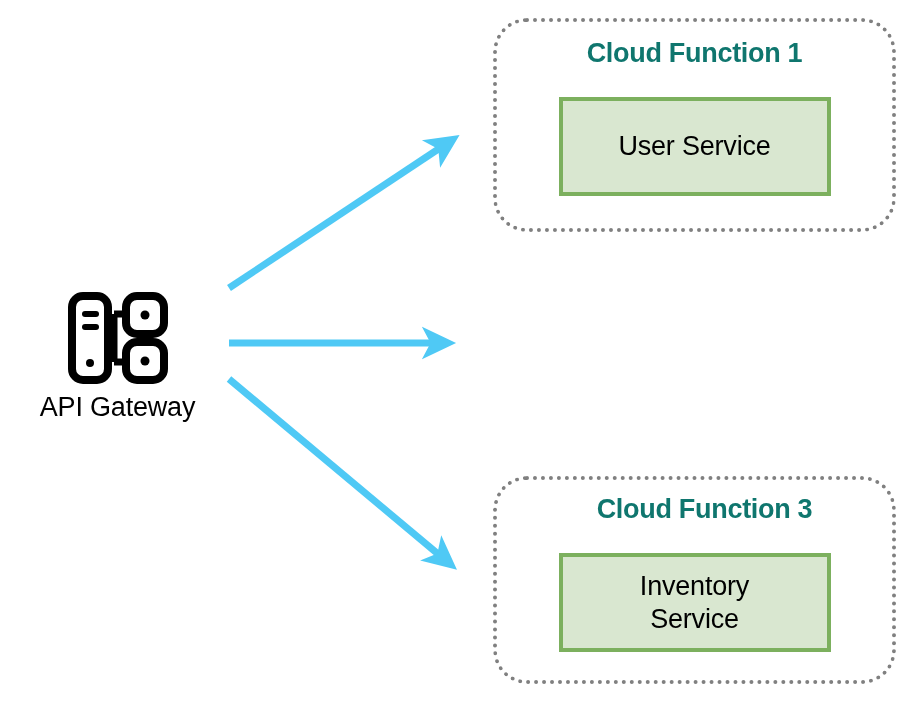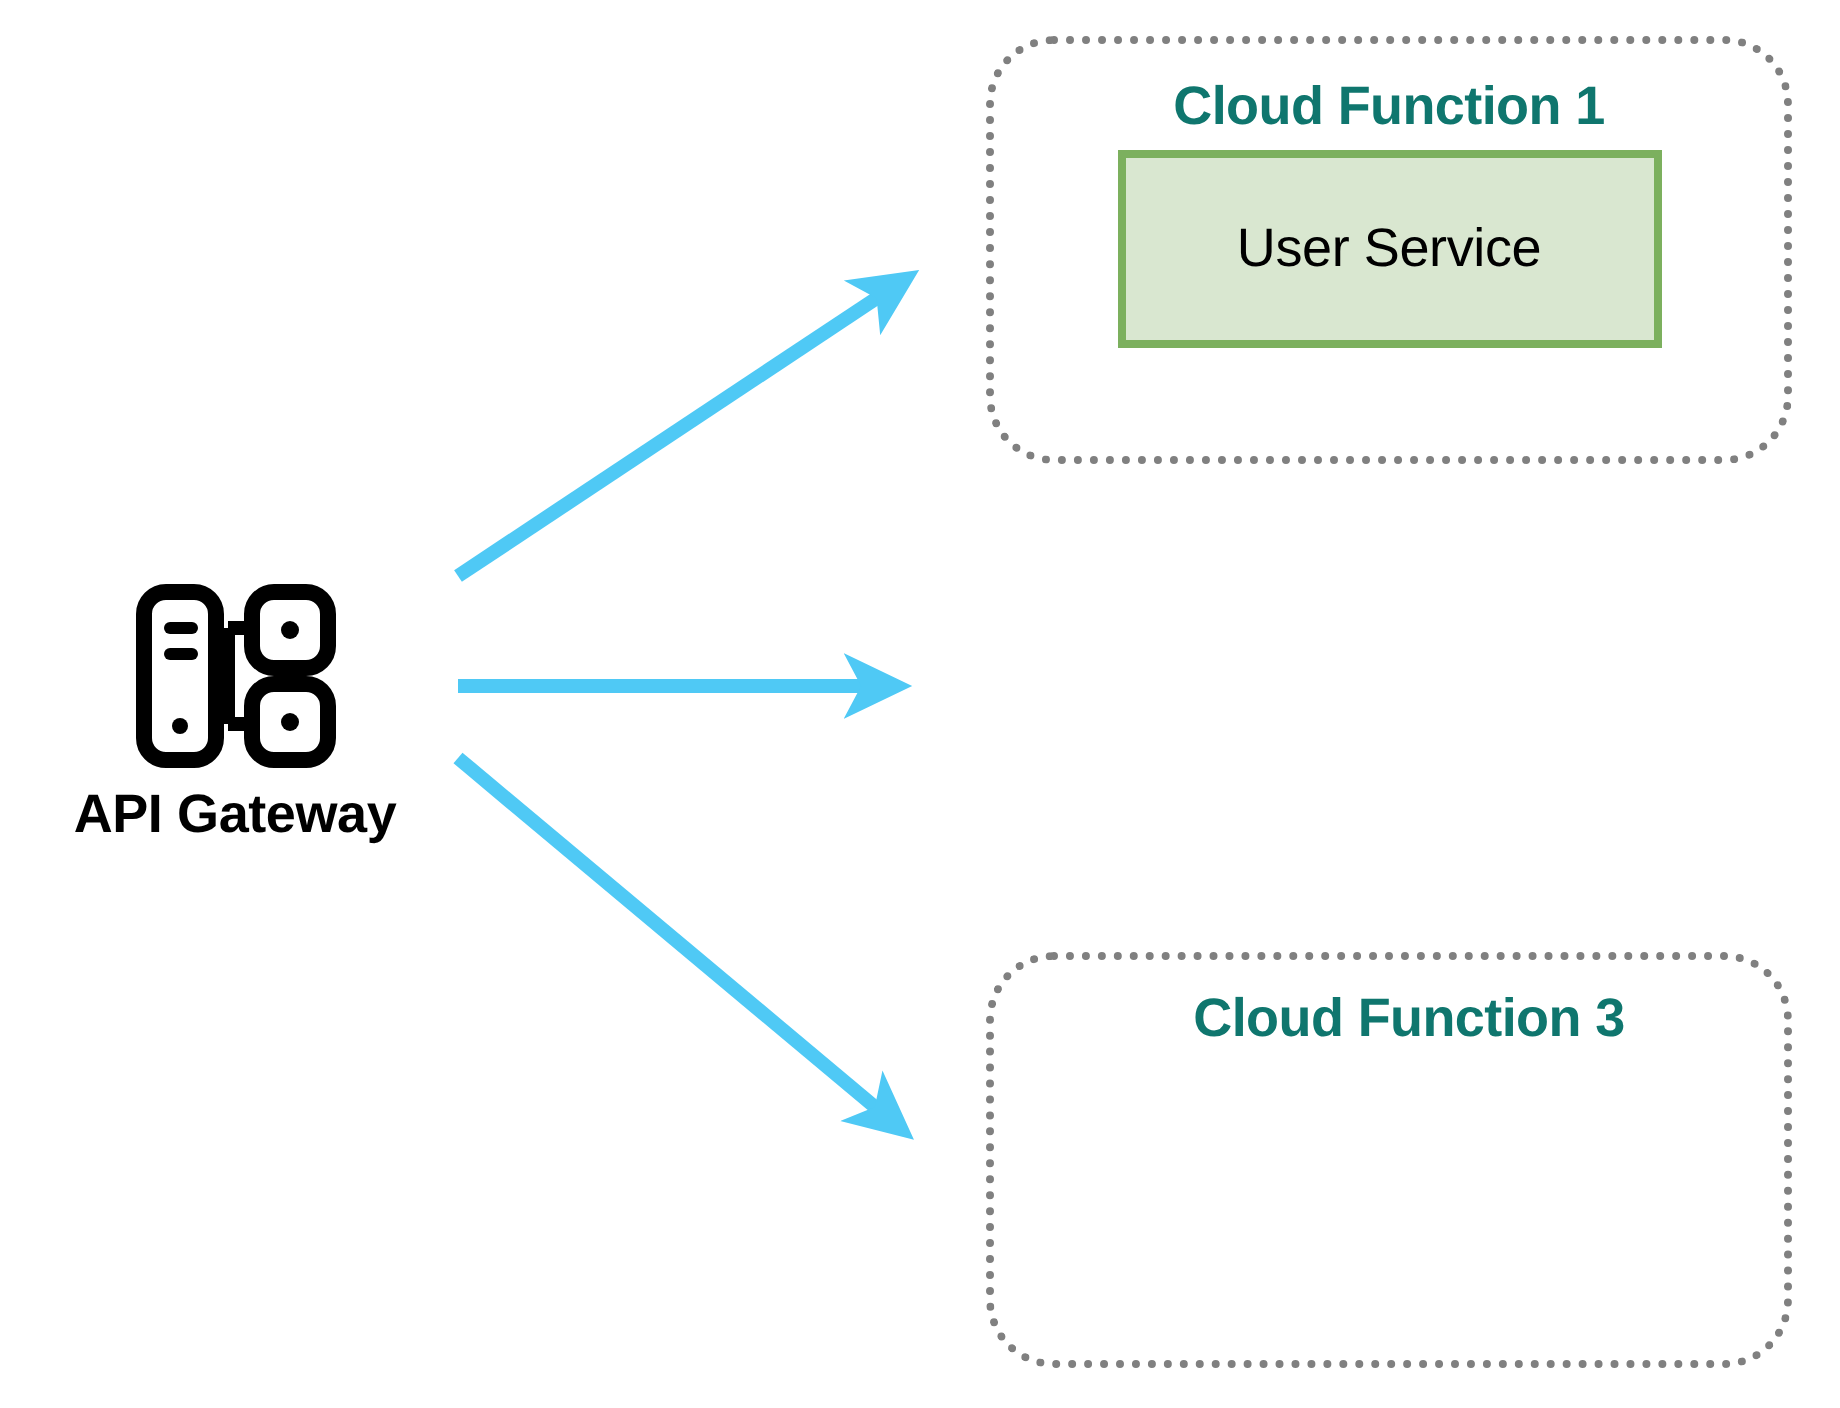--- a/index.html
+++ b/index.html
@@ -32,21 +32,21 @@
     justify-content: flex-start;
   }
   #gateway-icon {
     width: 100px;
     height: 92px;
     display: block;
   }
   #gateway-label {
     margin-top: 8px;
     font-size: 27px;
-    font-weight: bold;
+    font-weight: normal;
     color: #000000;
     letter-spacing: -0.2px;
     white-space: nowrap;
     text-align: center;
   }
 
   
   #arrows-layer {
     position: absolute;
     left: 0;
@@ -79,21 +79,21 @@
     color: #0f766e;
     letter-spacing: -0.3px;
     text-align: center;
     white-space: nowrap;
     margin-top: 16px;
   }
   #cf-panel-2 .cf-title { margin-top: 14px; }
   #cf-panel-3 .cf-title { margin-top: 14px; margin-left: 20px; }
 
   .service-box {
-    margin-top: 6px;
+    margin-top: 28px;
     width: 272px;
     height: 99px;
     border: 4px solid #7CB05E;
     background: #D9E7D0;
     box-sizing: border-box;
     display: flex;
     align-items: center;
     justify-content: center;
     text-align: center;
   }
@@ -146,15 +146,18 @@
   <div class="cf-panel" id="cf-panel-1">
     <div class="cf-title">Cloud Function 1</div>
     <div class="service-box">
       <div class="service-label">User Service</div>
     </div>
   </div>
 
 
   <div class="cf-panel" id="cf-panel-3">
     <div class="cf-title">Cloud Function 3</div>
+    <div class="service-box wrap">
+      <div class="service-label">Inventory Service</div>
+    </div>
   </div>
 
 </div>
 
 </body></html>

